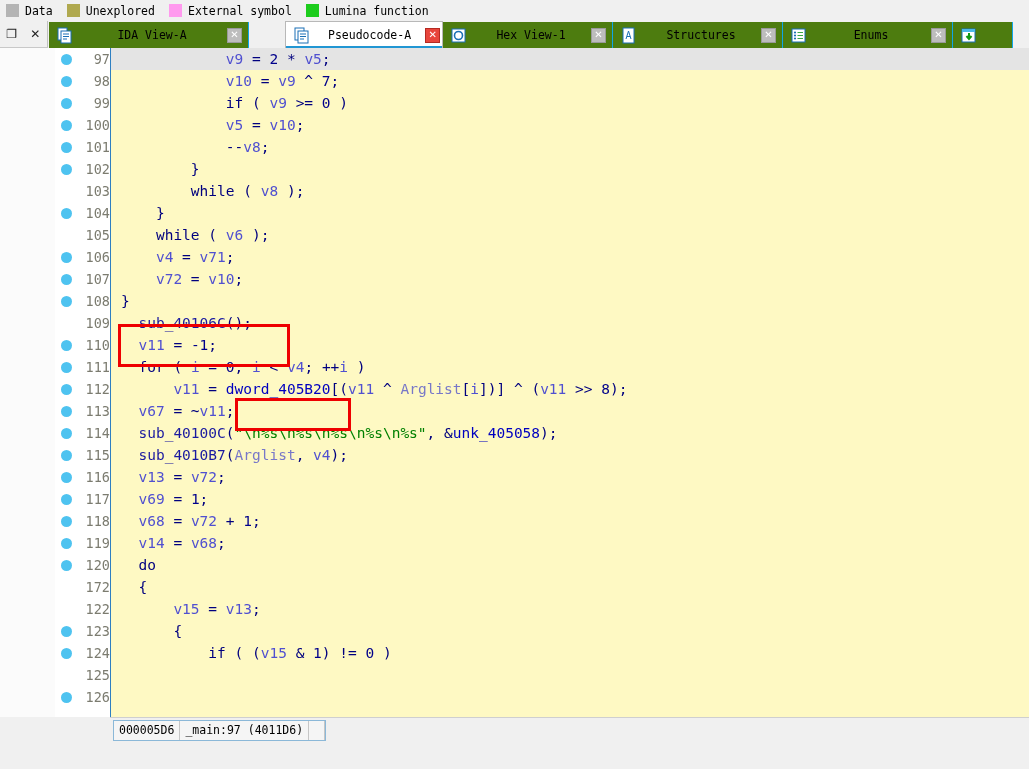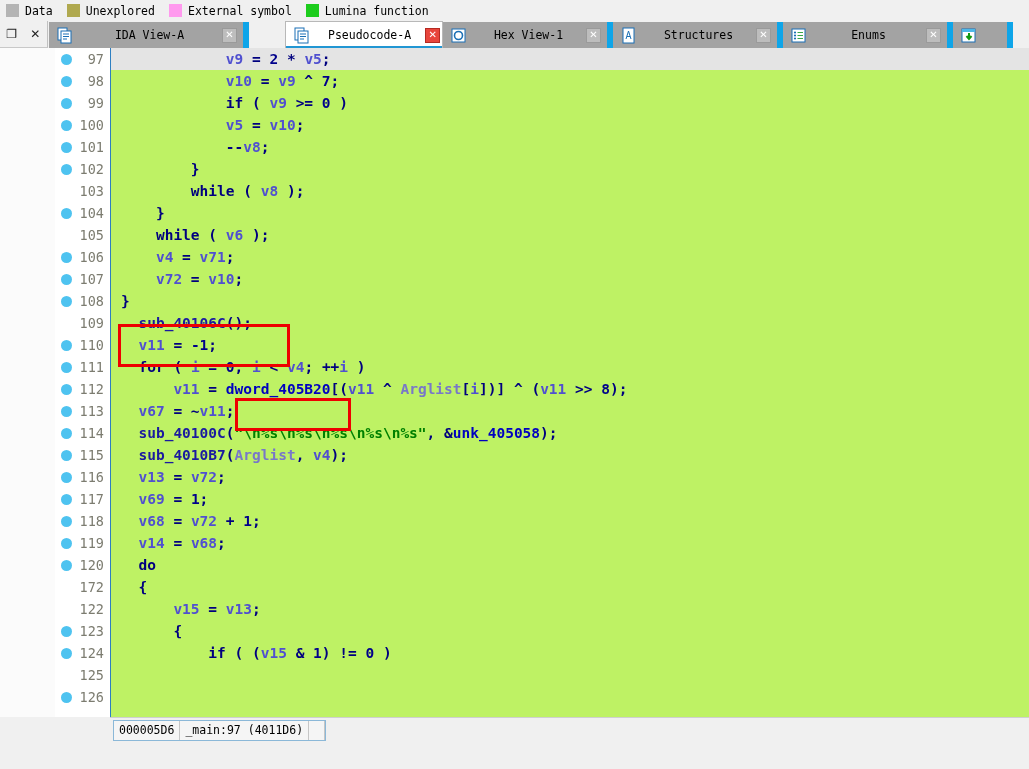--- a/index.html
+++ b/index.html
@@ -39,22 +39,22 @@
     width: 16px; height: 16px; display: flex; align-items: center;
     justify-content: center; font-size: 12px; color: #222;
     font-family: "DejaVu Sans", sans-serif;
   }
   .tabs-scroll {
     position: absolute; left: 49px; top: 0; right: 0; height: 27px;
     display: flex; align-items: flex-end; overflow: hidden;
   }
   .tab {
     height: 26px; display: flex; align-items: center;
-    padding: 0 6px 0 7px; background: #a3a3a3;
-    border-right: 6px solid #0ea5e9;
+    padding: 0 6px 0 7px; background: #4d7c0f;
+    border-right: 1px solid #0ea5e9;
     position: relative; min-width: 60px;
   }
   .tab.active {
     background: #ffffff;
     border-top: 1px solid #b8b8b8;
     border-left: 1px solid #b8b8b8;
     border-right: 1px solid #b8b8b8;
     height: 27px;
     z-index: 3;
   }
@@ -115,33 +115,32 @@
   .ld-bottom {
     position: absolute; left: 2px; top: 681px; width: 44px; height: 16px;
     background: #f0f0f0; border: 1px solid #a9a9a9; border-top: none;
     font-size: 9px; color: #444; text-align: right; padding-right: 4px;
     line-height: 16px; font-family: "DejaVu Sans", sans-serif;
   }
 
   
   .pcpanel {
     position: absolute; left: 110px; top: 48px;
-    width: 919px; height: 669px; background: #bef264;
+    width: 919px; height: 669px; background: #fef9c3;
     border-left: 1px solid #2d7fc1;
     overflow: hidden;
-    font-weight: bold;
   }
   .gutter {
     position: absolute; left: 55px; top: 48px; width: 55px; height: 669px;
     background: #ffffff;
   }
   .gut-row {
     height: 22px; line-height: 22px; position: relative;
     font-family: "DejaVu Sans Mono", monospace; font-size: 13.5px;
-    color: #7c7c70; text-align: right; padding-right: 6px;
+    color: #7c7c70; text-align: right; 
   }
   .gut-dot {
     position: absolute; left: 6px; top: 6px; width: 11px; height: 11px;
     border-radius: 50%; background: #4ec3f0;
   }
   .gut-bg {
     position: absolute; left: 0; top: 48px; width: 55px; height: 669px;
     background: #fbfbfb;
   }
 

